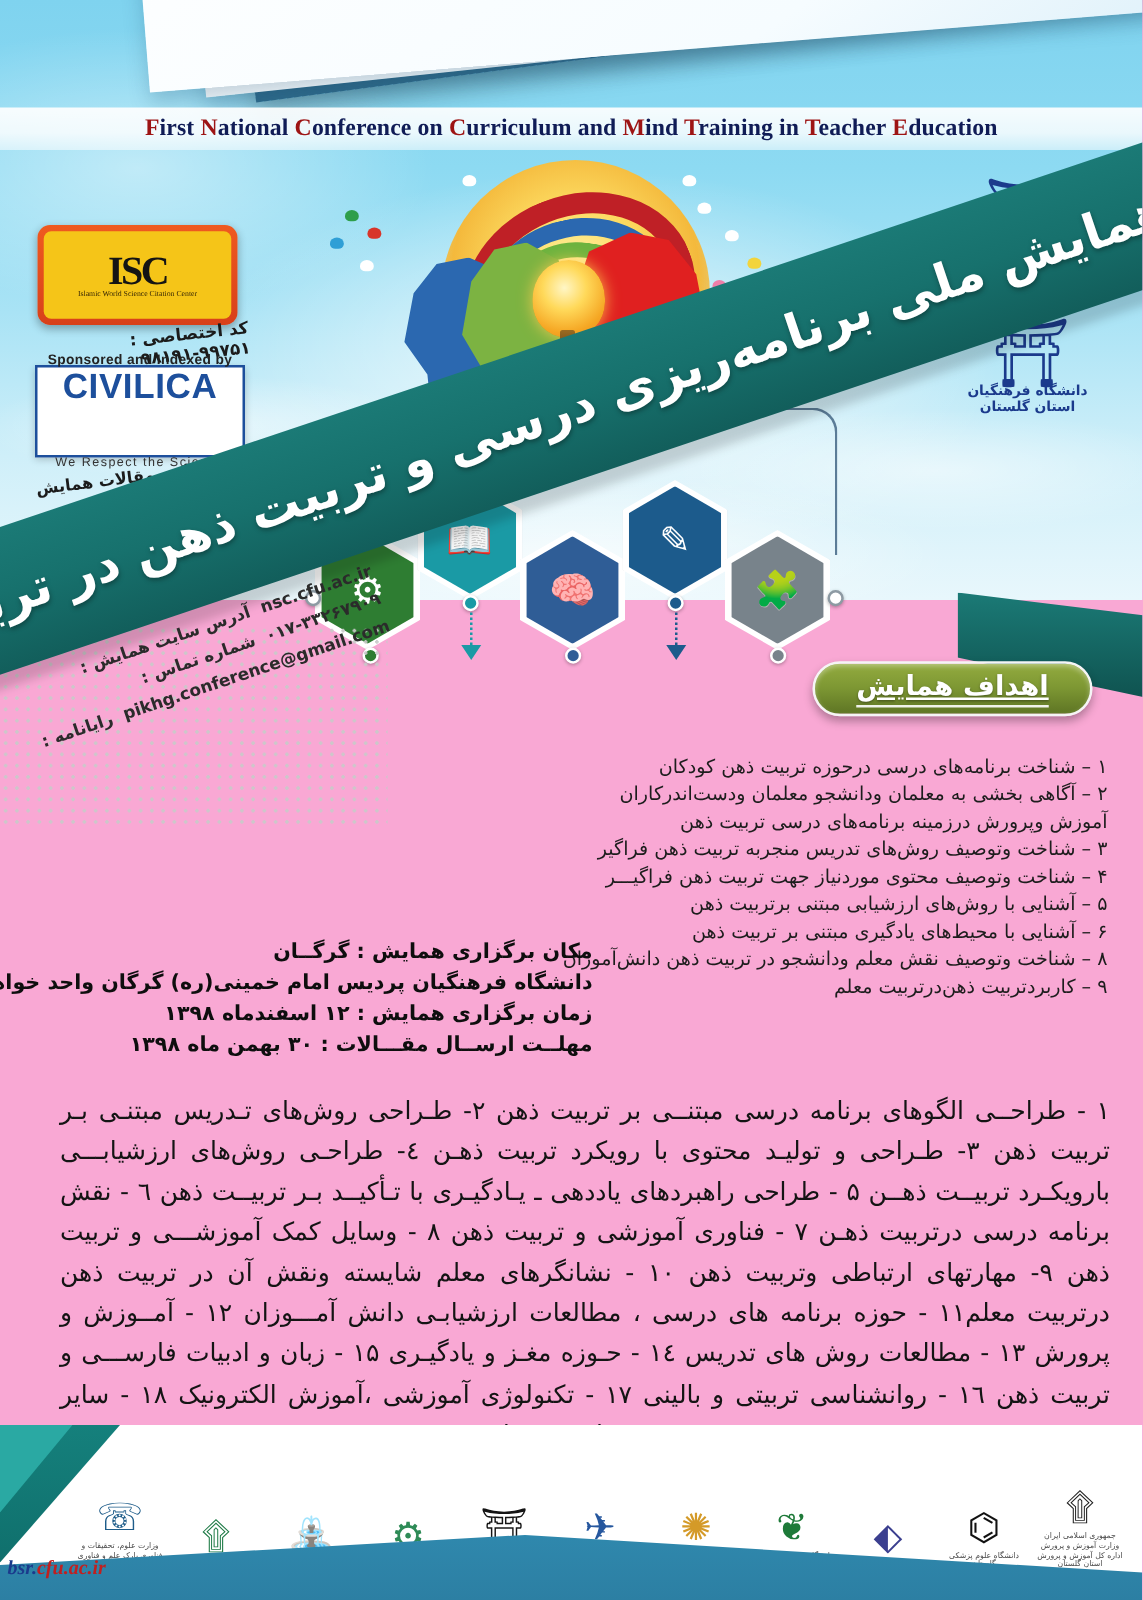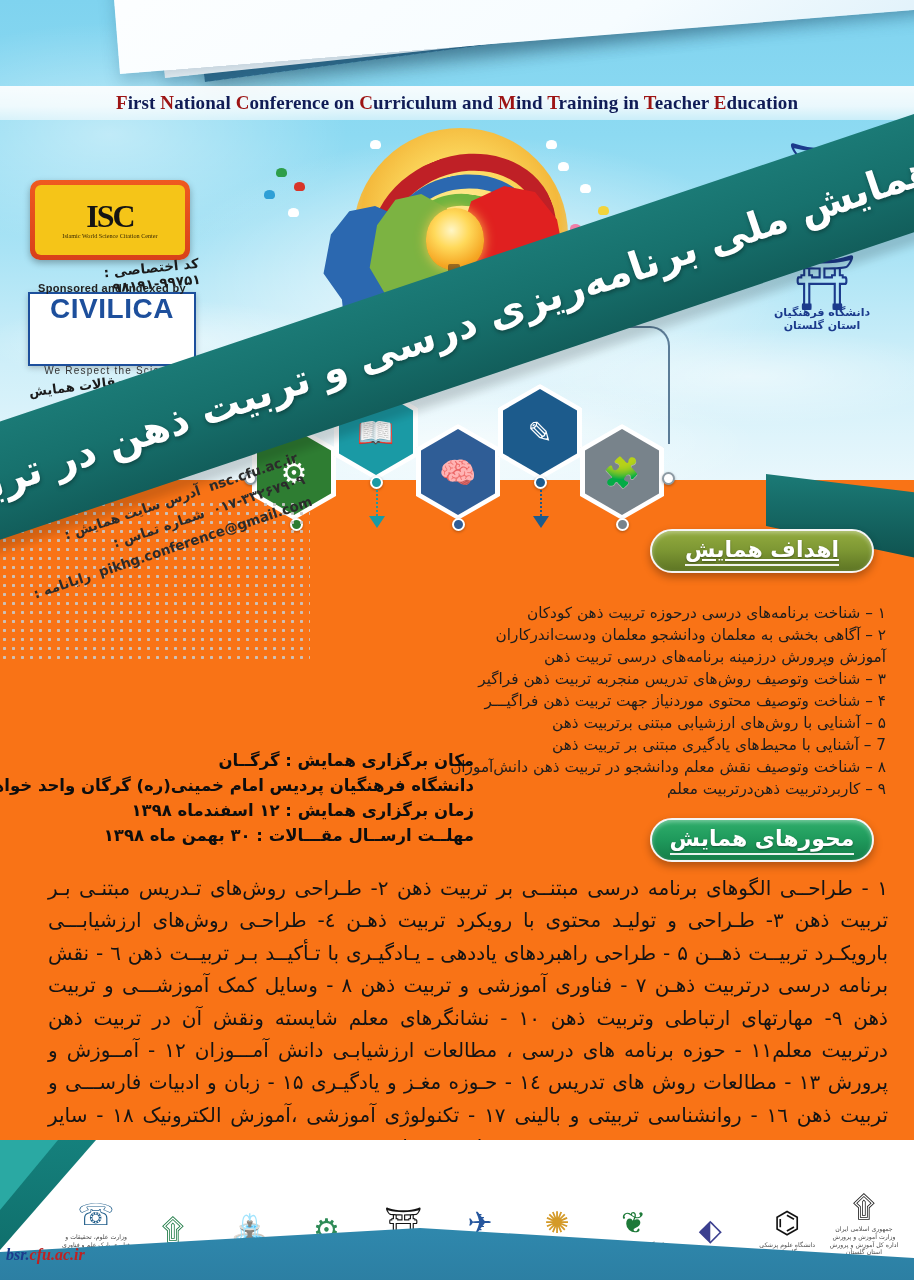--- a/index.html
+++ b/index.html
@@ -8,21 +8,21 @@
   body {
     font-family:"DejaVu Sans","Liberation Sans",sans-serif;
     background:#ffffff;
     overflow:hidden;
     position:relative;
   }
   .poster {
     position:relative;
     width:914px; height:1280px;
     overflow:hidden;
-    background:#f97316;
+    background:#f9a8d4;
   }
 
   
   .sky {
     position:absolute; left:0; top:0; width:914px; height:480px;
     background:
       radial-gradient(ellipse 520px 260px at 52% 62%, rgba(255,255,255,.75) 0%, rgba(255,255,255,0) 62%),
       radial-gradient(ellipse 340px 160px at 12% 28%, rgba(255,255,255,.45) 0%, rgba(255,255,255,0) 70%),
       linear-gradient(180deg,#7fd3ef 0%, #8ddaf2 28%, #a9e3f5 52%, #cfeff9 76%, #e8f7fc 100%);
   }
@@ -456,35 +456,32 @@
     <span class="u">اهداف همایش</span>
   </div>
 
   <ul class="goals" id="goalsList">
       <li>۱ – شناخت برنامه‌های درسی درحوزه تربیت ذهن کودکان</li>
       <li>۲ – آگاهی بخشی به معلمان ودانشجو معلمان ودست‌اندرکاران</li>
       <li>آموزش وپرورش درزمینه برنامه‌های درسی تربیت ذهن</li>
       <li>۳ – شناخت وتوصیف روش‌های تدریس منجربه تربیت ذهن فراگیر</li>
       <li>۴ – شناخت وتوصیف محتوی موردنیاز جهت تربیت ذهن فراگیـــر</li>
       <li>۵ – آشنایی با روش‌های ارزشیابی مبتنی برتربیت ذهن</li>
-      <li>7 – آشنایی با محیط‌های یادگیری مبتنی بر تربیت ذهن</li>
+      <li>۶ – آشنایی با محیط‌های یادگیری مبتنی بر تربیت ذهن</li>
       <li>۸ – شناخت وتوصیف نقش معلم ودانشجو در تربیت ذهن دانش‌آموزان</li>
       <li>۹ – کاربردتربیت ذهن‌درتربیت معلم</li>
     </ul>
 
   <div class="venue">
     <div>مکان برگزاری همایش : گرگــان</div>
     <div>دانشگاه فرهنگیان پردیس امام خمینی(ره) گرگان واحد خواهران</div>
     <div>زمان برگزاری همایش : ۱۲ اسفندماه ۱۳۹۸</div>
     <div>مهلــت ارســال مقـــالات : ۳۰ بهمن ماه ۱۳۹۸</div>
   </div>
 
-  <div class="pill pill-green">
-    <span class="u">محورهای همایش</span>
-  </div>
 
   <div class="topics">۱ - طراحــی الگوهای برنامه درسی مبتنــی بر تربیت ذهن ۲- طـراحی روش‌های تـدریس مبتنـی بـر تربیت ذهن ۳- طـراحی و تولیـد محتوی با رویکرد تربیت ذهـن ٤- طراحـی روش‌های ارزشیابـــی بارویکـرد تربیــت ذهــن ۵ - طراحی راهبردهای یاددهی ـ یـادگیـری با تـأکیــد بـر تربیــت ذهن ٦ - نقش برنامه درسی درتربیت ذهـن ۷ - فناوری آموزشی و تربیت ذهن ۸ - وسایل کمک آموزشـــی و تربیت ذهن ۹- مهارتهای ارتباطی وتربیت ذهن ۱۰ - نشانگرهای معلم شایسته ونقش آن در تربیت ذهن درتربیت معلم۱۱ - حوزه برنامه های درسی ، مطالعات ارزشیابـی دانش آمـــوزان ۱۲ - آمــوزش و پرورش ۱۳ - مطالعات روش های تدریس ١٤ - حـوزه مغـز و یادگیـری ۱۵ - زبان و ادبیات فارســـی و تربیت ذهن ١٦ - روانشناسی تربیتی و بالینی ۱۷ - تکنولوژی آموزشی ،آموزش الکترونیک ۱۸ - سایر موضوعات مرتبط.</div>
 
   <div class="bottom">
     <div class="bottom-wedge-l"></div>
     <div class="bottom-wedge-l2"></div>
     <div class="logos" id="logosRow">
         <div class="logo">
           <div class="mark" style="color: rgb(28, 28, 28);">۩</div>
           <div class="cap">جمهوری اسلامی ایران

